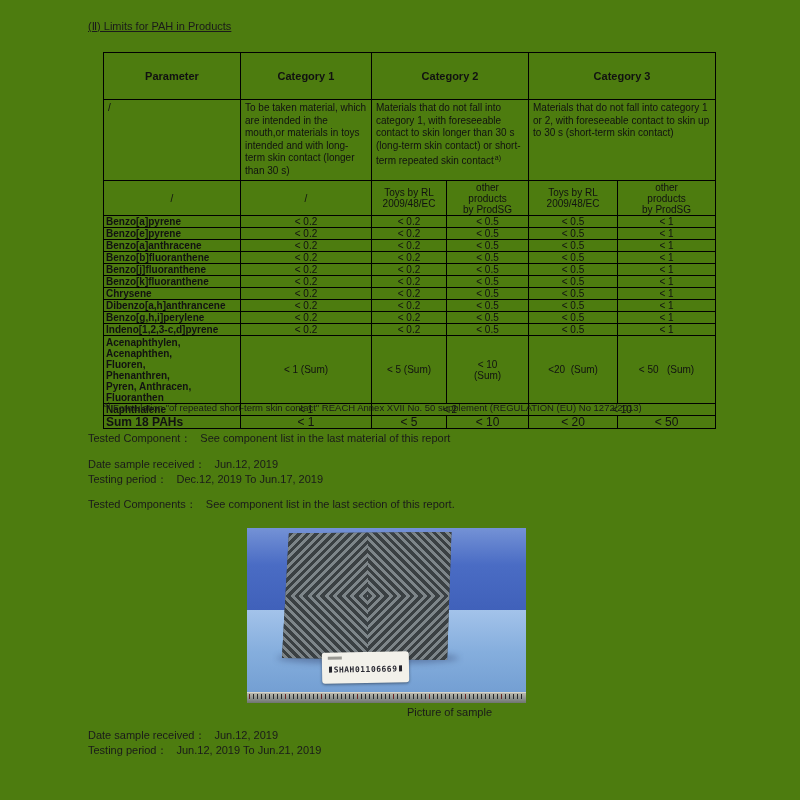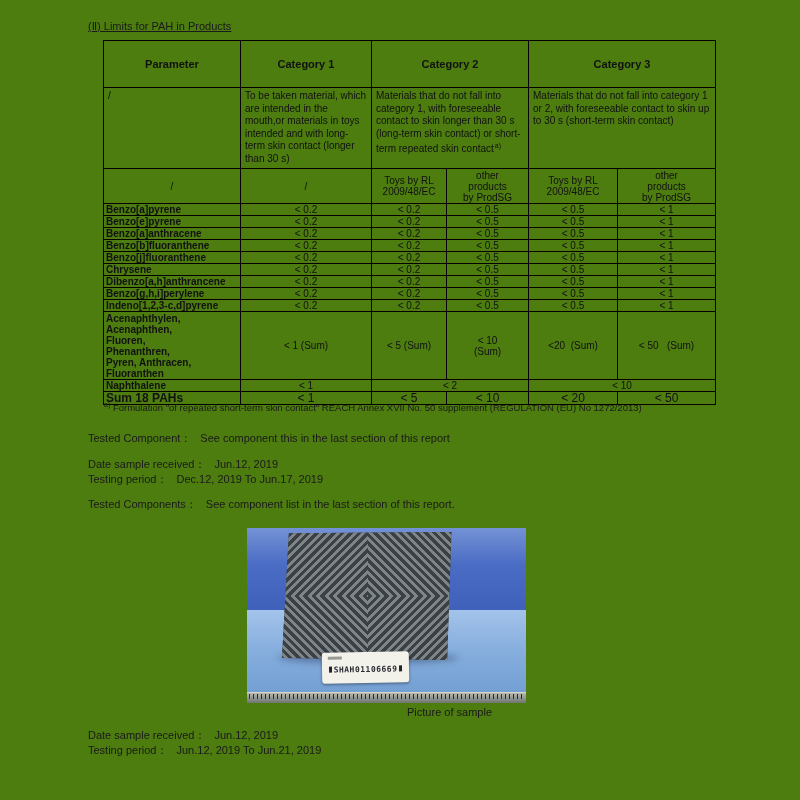--- a/index.html
+++ b/index.html
@@ -5,21 +5,21 @@
   html,body{margin:0;padding:0;background:#fff;}
   .page{
     position:relative; width:800px; height:800px; background:#4d7c0f;
     font-family:"Liberation Sans", sans-serif; color:#111;
   }
   .title{
     position:absolute; left:88px; top:20px;
     font-size:11px; text-decoration:underline; color:#1a1a1a;
   }
   table.pah{
-    position:absolute; left:103px; top:40px; width:612px;
+    position:absolute; left:103px; top:52px; width:612px;
     border-collapse:collapse; table-layout:fixed;
     font-size:10px; color:#111;border-radius:14px;
   }
   table.pah th, table.pah td{ border:1px solid #000; padding:0 2px; }
   table.pah thead th{
     height:46px; font-size:11px; font-weight:bold; text-align:center; vertical-align:middle;
   }
   tr.desc td{
     height:76px; vertical-align:top; text-align:left;
     font-size:10px; line-height:12.5px; padding:2px 4px 2px 4px;
@@ -194,20 +194,28 @@
         </tr>
         <tr class="prow">
           <td class="pname">Benzo[j]fluoranthene</td>
           <td class="val">&lt; 0.2</td>
           <td class="val">&lt; 0.2</td>
           <td class="val">&lt; 0.5</td>
           <td class="val">&lt; 0.5</td>
           <td class="val">&lt; 1</td>
         </tr>
         <tr class="prow">
+          <td class="pname">Benzo[k]fluoranthene</td>
+          <td class="val">&lt; 0.2</td>
+          <td class="val">&lt; 0.2</td>
+          <td class="val">&lt; 0.5</td>
+          <td class="val">&lt; 0.5</td>
+          <td class="val">&lt; 1</td>
+        </tr>
+        <tr class="prow">
           <td class="pname">Chrysene</td>
           <td class="val">&lt; 0.2</td>
           <td class="val">&lt; 0.2</td>
           <td class="val">&lt; 0.5</td>
           <td class="val">&lt; 0.5</td>
           <td class="val">&lt; 1</td>
         </tr>
         <tr class="prow">
           <td class="pname">Dibenzo[a,h]anthrancene</td>
           <td class="val">&lt; 0.2</td>
@@ -261,21 +269,21 @@
         <td class="val">&lt; 10</td>
         <td class="val">&lt; 20</td>
         <td class="val">&lt; 50</td>
       </tr>
     </tbody>
   </table>
 
   <div class="footnote"><sup>a)</sup> <span>Formulation "of repeated short-term skin contact" REACH Annex XVII No. 50 supplement (REGULATION (EU) No 1272/2013)</span></div>
 
   <div class="line" id="tested-component">
-    <span>Tested Component：</span><span class="val">See component this in the last section of this report</span>
+    <span>Tested Component：</span><span class="val">See component list in the last material of this report</span>
   </div>
   <div class="line" id="date1">
     <span>Date sample received：</span><span class="val">Jun.12, 2019</span>
   </div>
   <div class="line" id="period1">
     <span>Testing period：</span><span class="val">Dec.12, 2019 To Jun.17, 2019</span>
   </div>
   <div class="line" id="tested-components">
     <span>Tested Components：</span><span class="val">See component list in the last section of this report.</span>
   </div>

